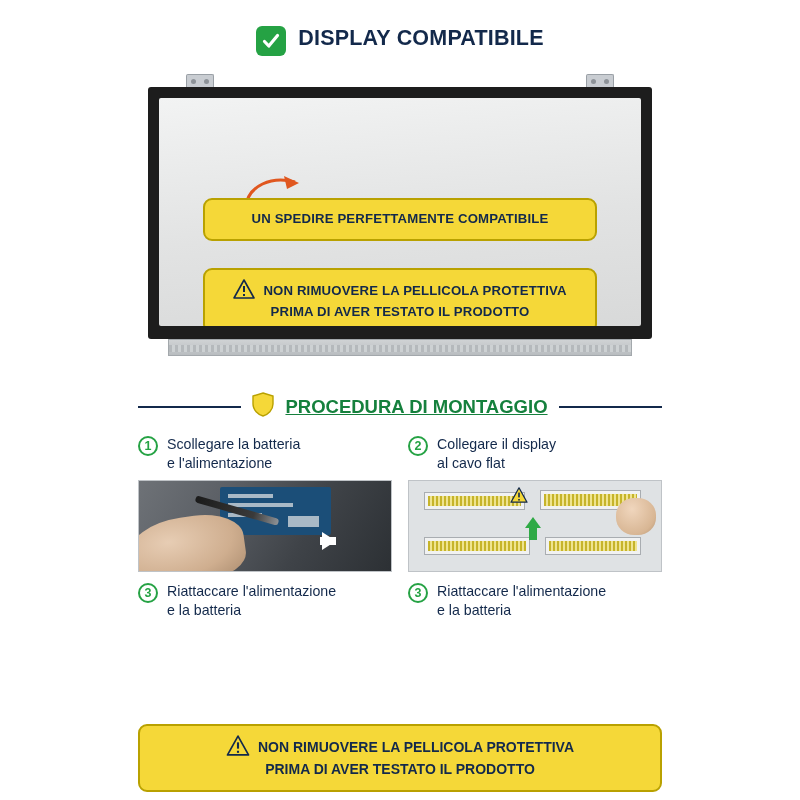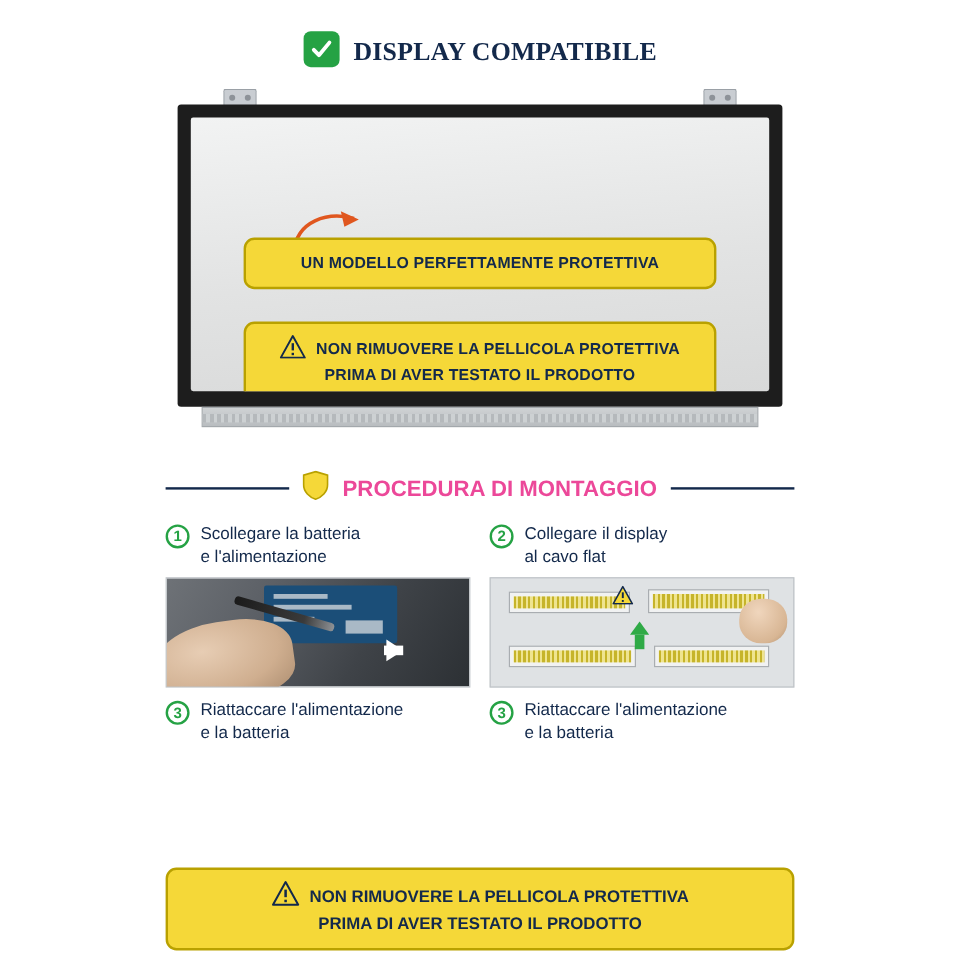--- a/index.html
+++ b/index.html
@@ -32,25 +32,24 @@
     position: absolute;
     left: 138px;
     top: 0;
     width: 524px;
     height: 800px;
   }
 
   
   .header {
     display: flex;
-    align-items: flex-end;
+    align-items: flex-start;
     justify-content: center;
     gap: 12px;
     margin-top: 26px;
-    font-family: Liberation Serif, serif;
   }
   .check-badge {
     width: 30px;
     height: 30px;
     border-radius: 6px;
     background: #25a244;
     display: flex;
     align-items: center;
     justify-content: center;
     flex: 0 0 auto;
@@ -191,22 +190,23 @@
     gap: 11px;
   }
   .proc-head .rule {
     flex: 1 1 auto;
     height: 2px;
     background: #13294b;
   }
   .proc-title {
     font-size: 18.5px;
     font-weight: bold;
-    color: #ec4899;
+    color: #15803d;
     white-space: nowrap;
+    text-decoration: underline;
   }
   .shield { flex: 0 0 auto; display: block; }
 
   .steps-grid {
     margin-top: 14px;
     display: grid;
     grid-template-columns: 1fr 1fr;
     column-gap: 16px;
     row-gap: 0;
   }
@@ -383,21 +383,21 @@
         <div class="panel-screen">
 
           <div class="curl-arrow">
             <svg width="70" height="42" viewBox="0 0 70 42" aria-hidden="true">
               <path d="M6 40 C 8 14, 34 6, 56 12" fill="none" stroke="#e0571f" stroke-width="3"></path>
               <path d="M60 13 L45 6 L48 19 Z" fill="#e0571f"></path>
             </svg>
           </div>
 
           <div class="yellow-box box1">
-            <div class="line">UN MODELLO PERFETTAMENTE PROTETTIVA</div>
+            <div class="line">UN SPEDIRE PERFETTAMENTE COMPATIBILE</div>
           </div>
 
           <div class="yellow-box box2">
             <div class="warn-row">
               <span class="warn-tri">
                 <svg width="22" height="20" viewBox="0 0 22 20" aria-hidden="true">
                   <path d="M11 1 L21 19 L1 19 Z" fill="#f5d838" stroke="#13294b" stroke-width="1.6" stroke-linejoin="round"></path>
                   <rect x="10" y="7" width="2" height="6" fill="#13294b"></rect>
                   <rect x="10" y="15" width="2" height="2" fill="#13294b"></rect>
                 </svg>

